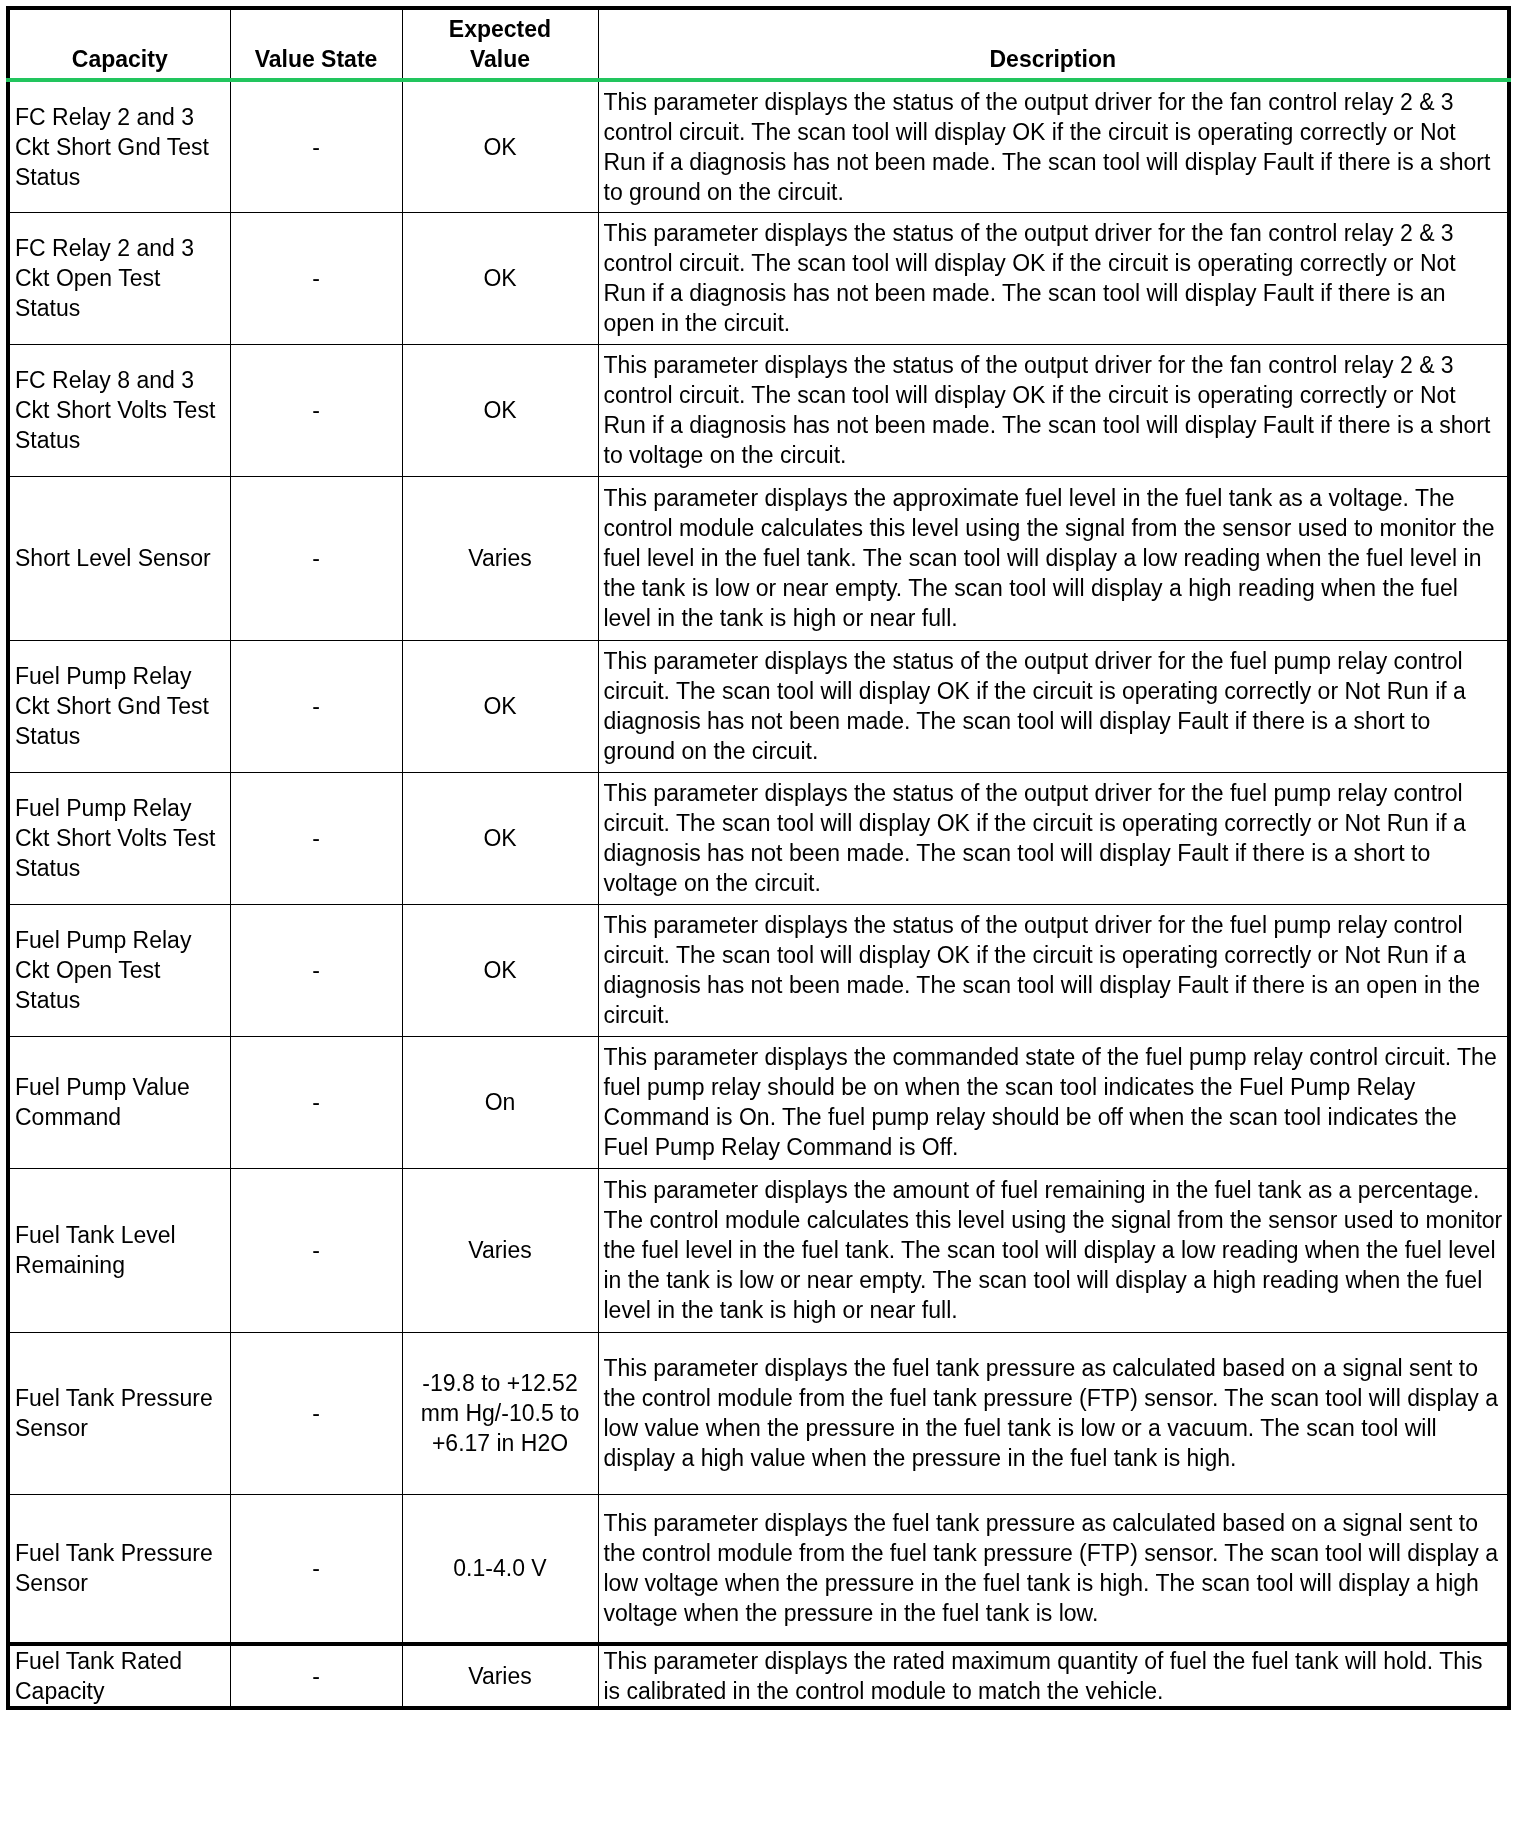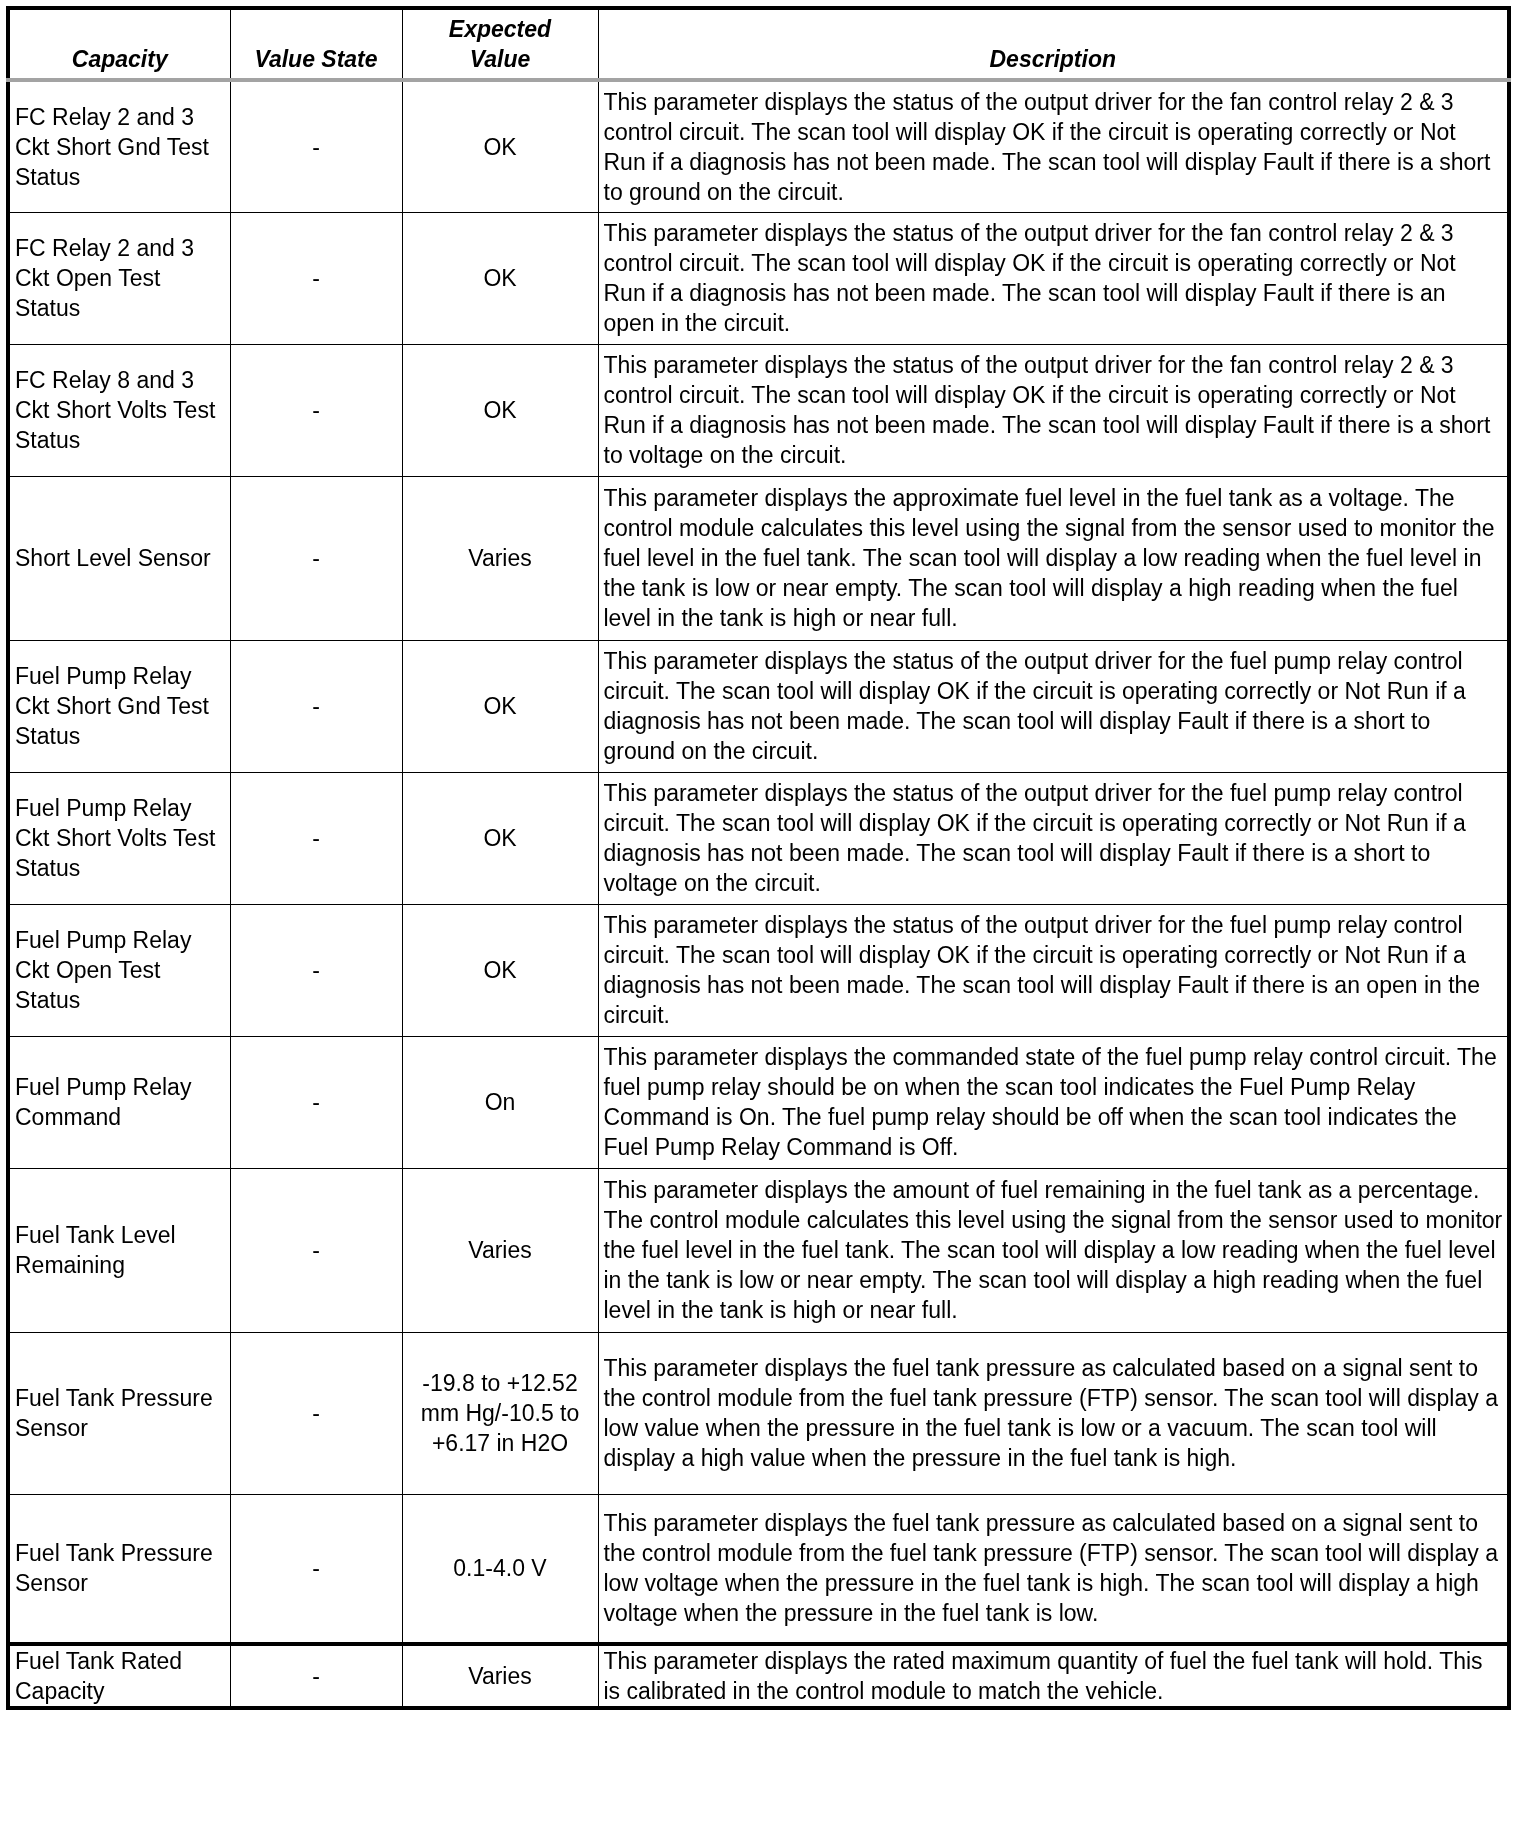--- a/index.html
+++ b/index.html
@@ -20,22 +20,21 @@
       border: 1px solid #000;
       padding: 0 5px;
       vertical-align: middle;
     }
     .doc-table thead th {
       font-weight: bold;
       text-align: center;
       vertical-align: bottom;
       padding-bottom: 4px;
       height: 64px;
-      border-bottom: 4px solid #a3a3a3;
-      font-style: italic;
+      border-bottom: 4px solid #22c55e;
     }
     .doc-table td.param { text-align: left; }
     .doc-table td.state { text-align: center; }
     .doc-table td.expected { text-align: center; }
     .doc-table td.desc { text-align: left; padding-left: 5px; padding-right: 4px; }
     .doc-table tbody tr.group-end td { border-bottom: 4px solid #000; }
     col.c-param { width: 222px; }
     col.c-state { width: 172px; }
     col.c-exp { width: 196px; }
     col.c-desc { width: 911px; }
@@ -95,21 +94,21 @@
       <td class="expected">OK</td>
       <td class="desc">This parameter displays the status of the output driver for the fuel pump relay control circuit. The scan tool will display OK if the circuit is operating correctly or Not Run if a diagnosis has not been made. The scan tool will display Fault if there is a short to voltage on the circuit.</td>
     </tr>
     <tr style="height:132px">
       <td class="param">Fuel Pump Relay Ckt Open Test Status</td>
       <td class="state">-</td>
       <td class="expected">OK</td>
       <td class="desc">This parameter displays the status of the output driver for the fuel pump relay control circuit. The scan tool will display OK if the circuit is operating correctly or Not Run if a diagnosis has not been made. The scan tool will display Fault if there is an open in the circuit.</td>
     </tr>
     <tr style="height:132px">
-      <td class="param">Fuel Pump Relay Command</td>
+      <td class="param">Fuel Pump Value Command</td>
       <td class="state">-</td>
       <td class="expected">On</td>
       <td class="desc">This parameter displays the commanded state of the fuel pump relay control circuit. The fuel pump relay should be on when the scan tool indicates the Fuel Pump Relay Command is On. The fuel pump relay should be off when the scan tool indicates the Fuel Pump Relay Command is Off.</td>
     </tr>
     <tr style="height:164px">
       <td class="param">Fuel Tank Level Remaining</td>
       <td class="state">-</td>
       <td class="expected">Varies</td>
       <td class="desc">This parameter displays the amount of fuel remaining in the fuel tank as a percentage. The control module calculates this level using the signal from the sensor used to monitor the fuel level in the fuel tank. The scan tool will display a low reading when the fuel level in the tank is low or near empty. The scan tool will display a high reading when the fuel level in the tank is high or near full.</td>
     </tr>

